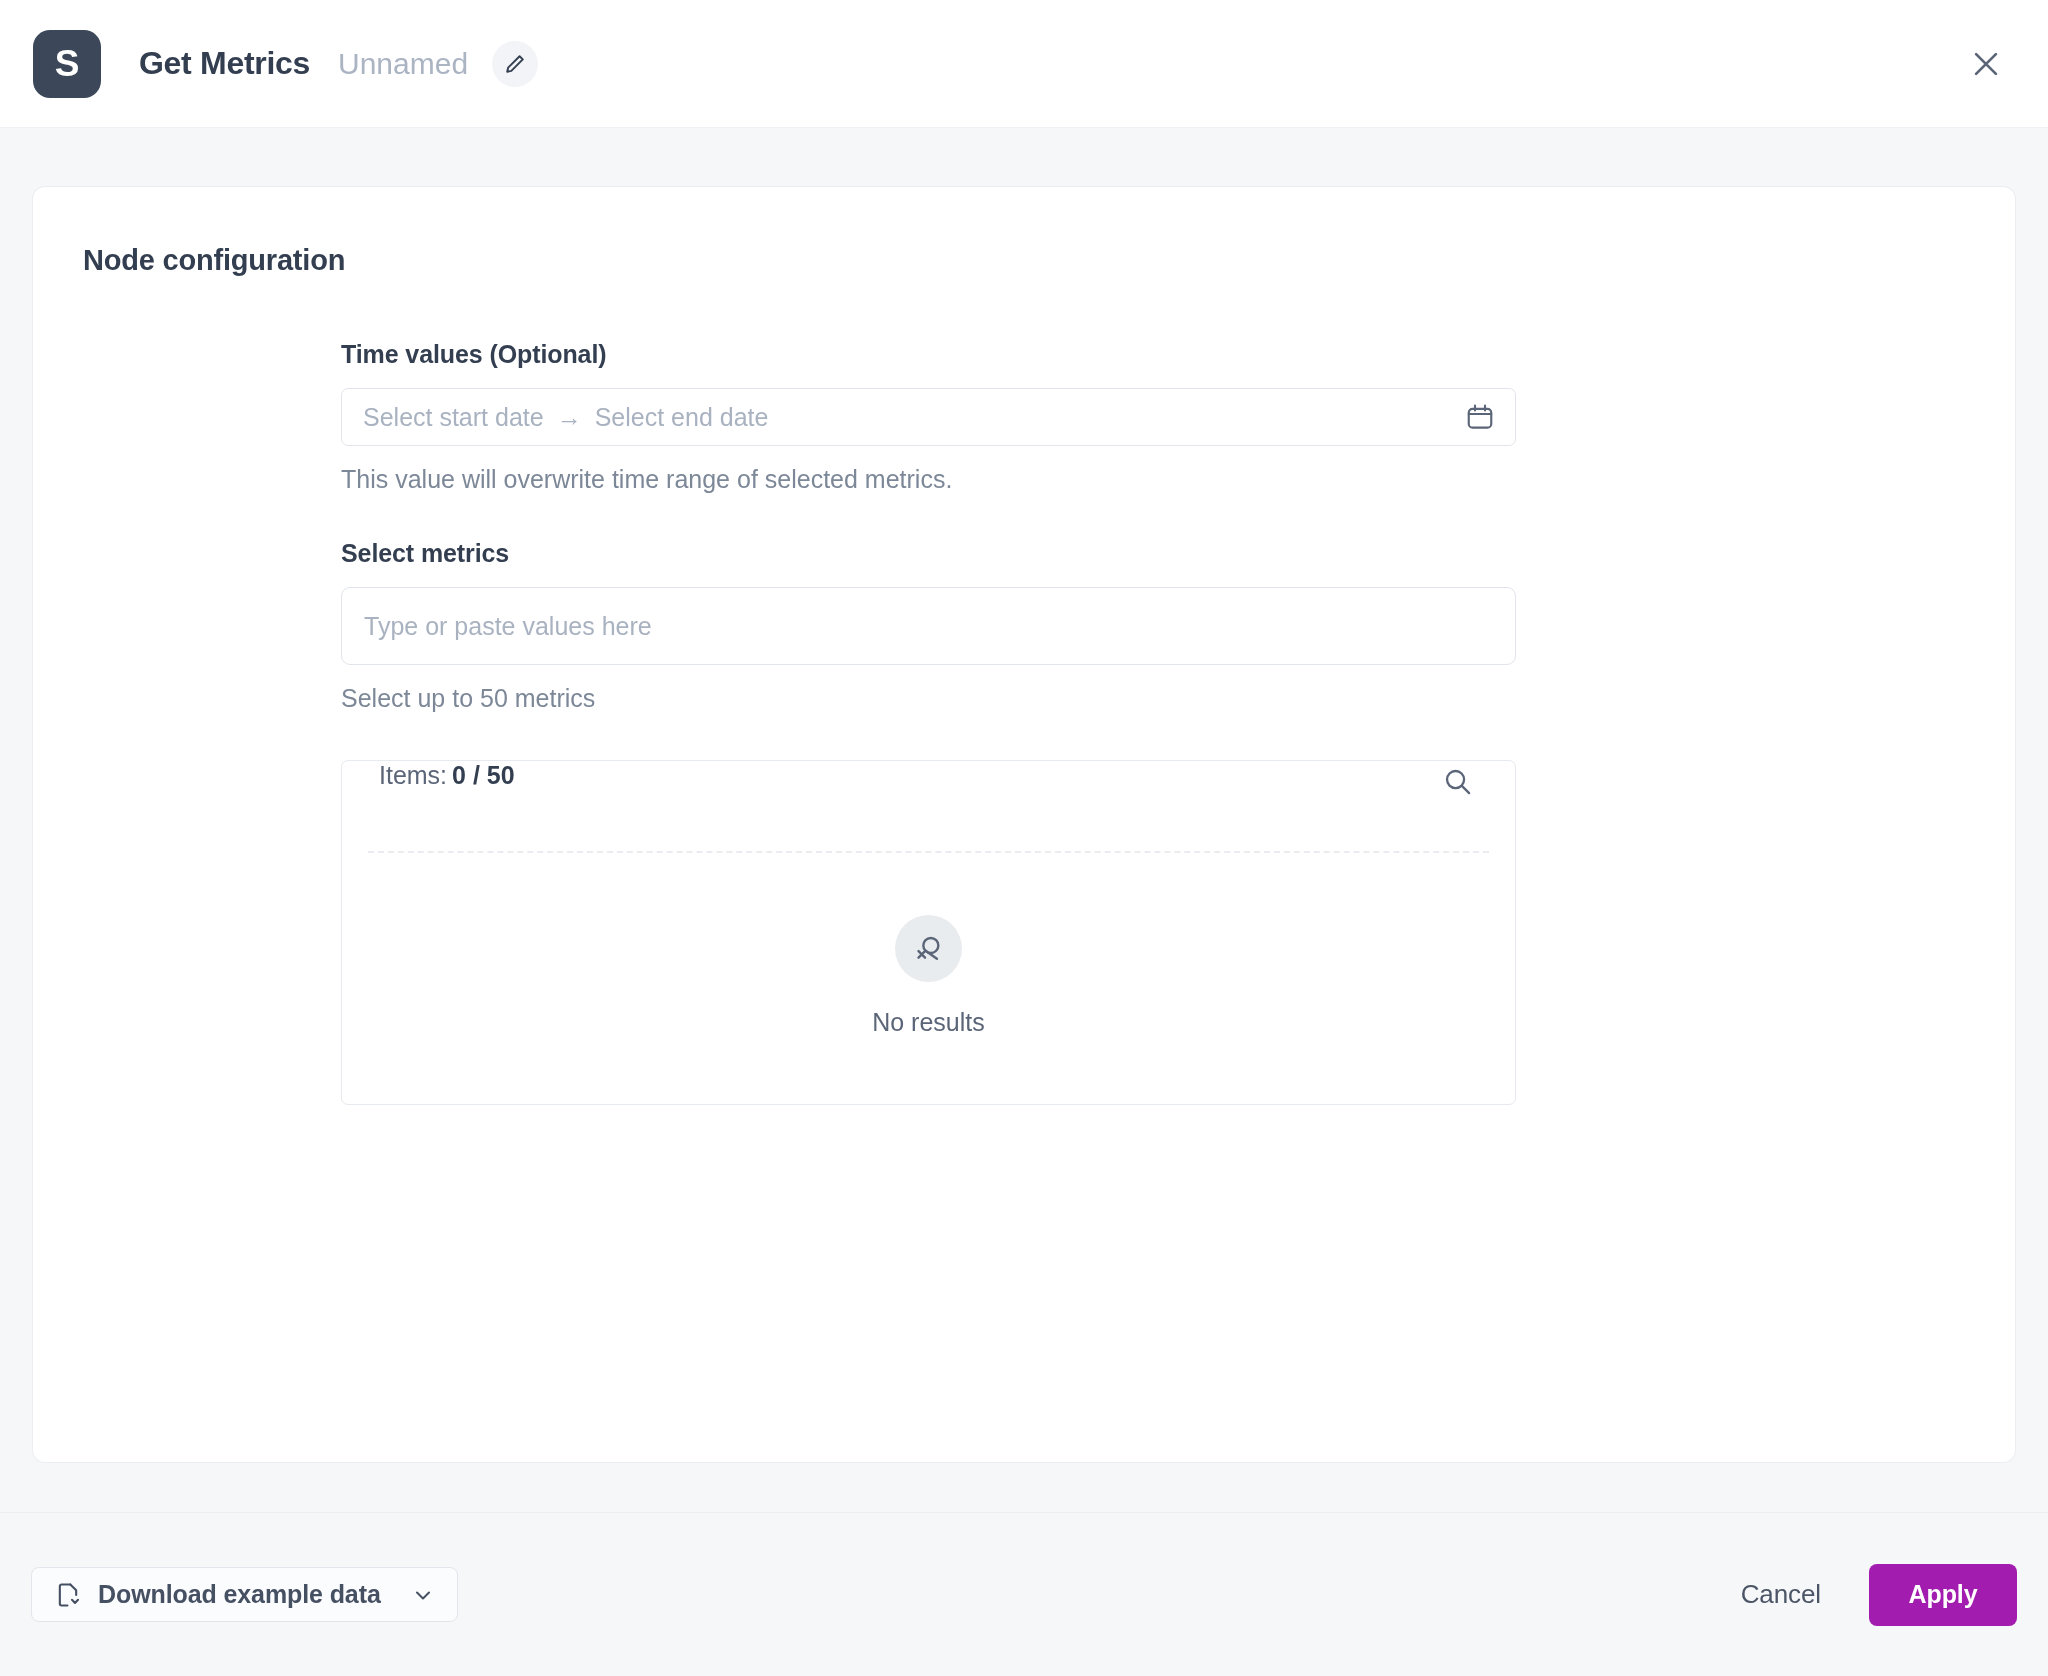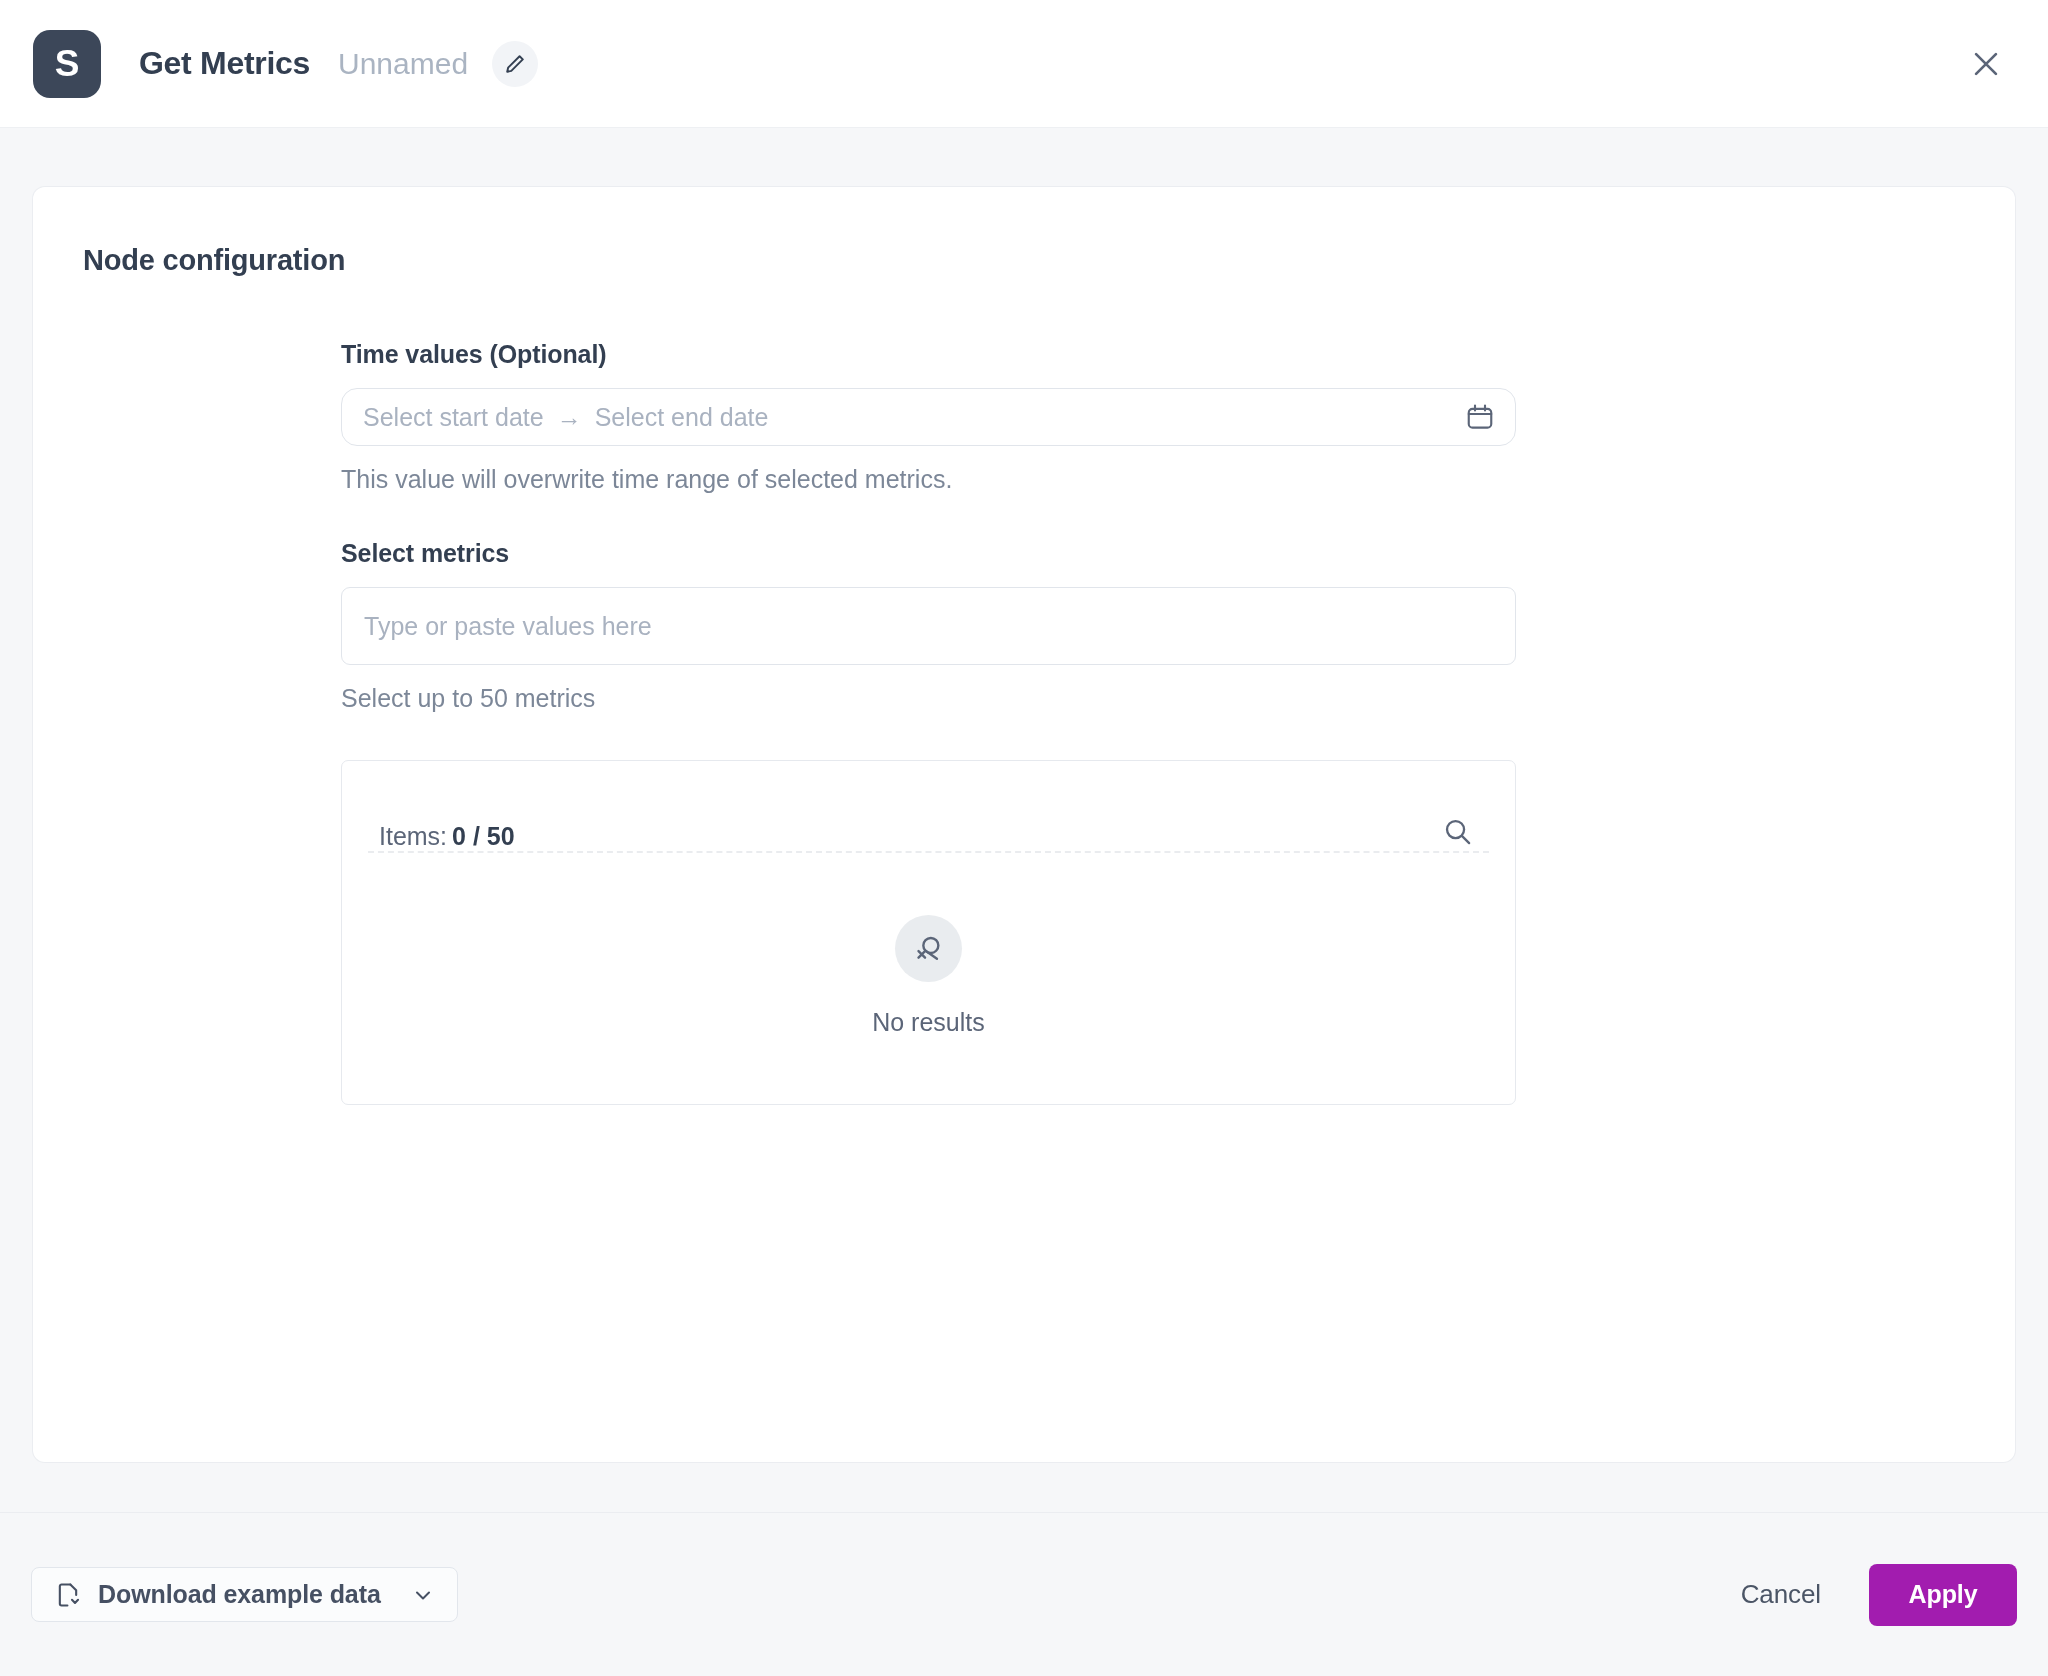--- a/index.html
+++ b/index.html
@@ -125,21 +125,21 @@
     font-size: 25px;
     font-weight: 700;
     color: #333f51;
     margin-bottom: 19px;
     letter-spacing: -0.1px;
   }
 
   .input-shell {
     height: 58px;
     border: 1px solid #e1e5eb;
-    border-radius: 16px;
+    border-radius: 7px;
     background: #ffffff;
     display: flex;
     align-items: center;
     padding: 0 20px 0 21px;
     cursor: text;
   }
 
   .ph {
     font-size: 25px;
     color: #a9b2c0;
@@ -185,21 +185,21 @@
     border-radius: 7px;
     background: #ffffff;
     height: 345px;
     display: flex;
     flex-direction: column;
   }
 
   .results-head {
     height: 90px;
     display: flex;
-    align-items: flex-end;
+    align-items: flex-start;
     justify-content: space-between;
     padding: 0 38px 0 37px;
   }
 
   .items-count {
     font-size: 25px;
     color: #5b6578;
     font-weight: 400;
     white-space: nowrap;
   }

